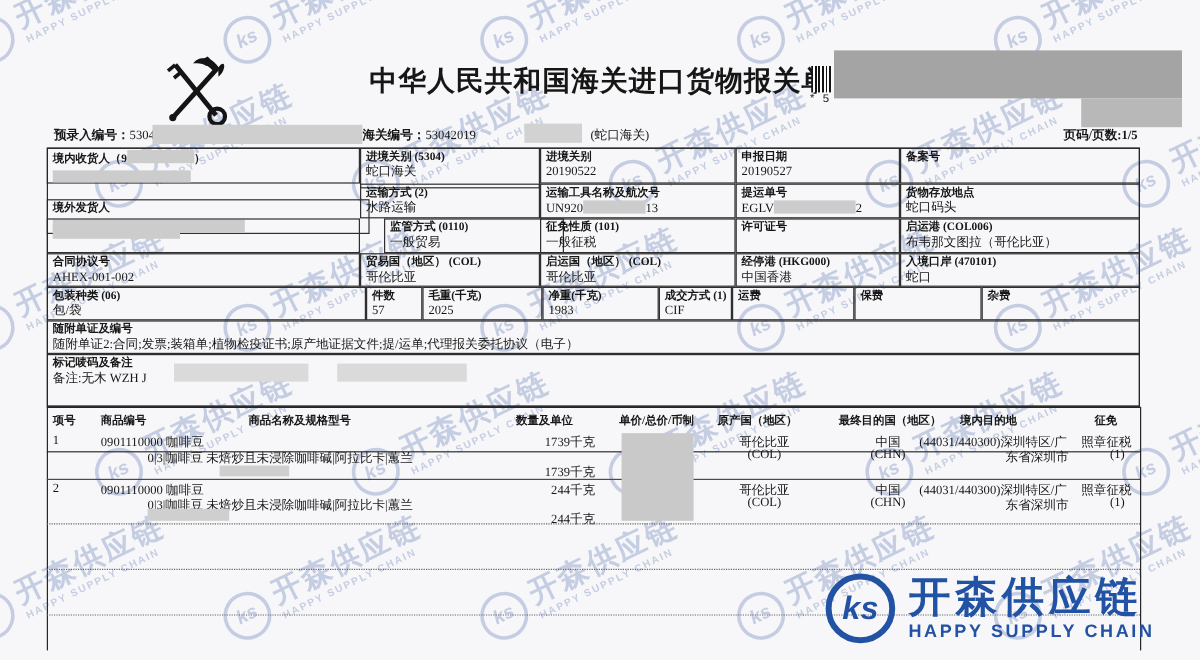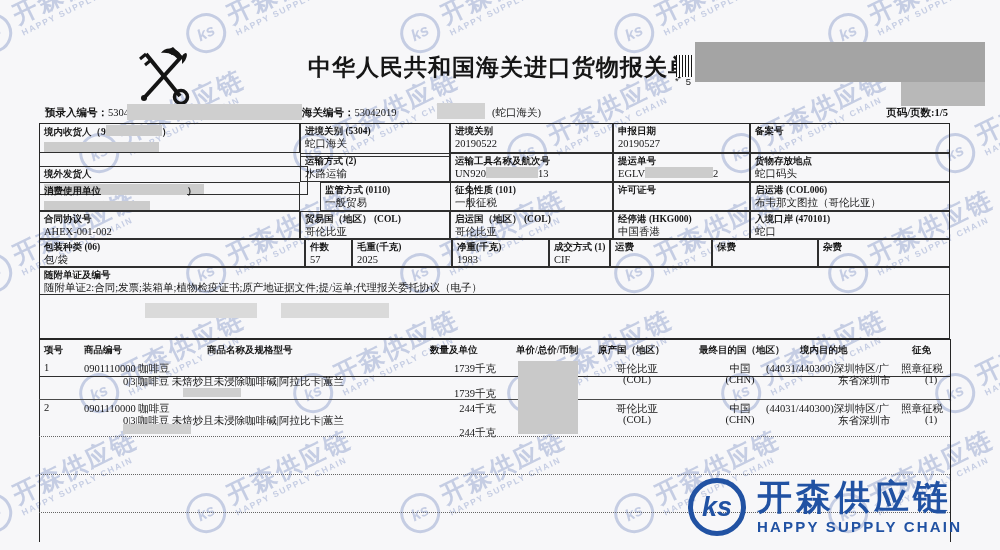--- a/index.html
+++ b/index.html
@@ -309,21 +309,20 @@
   <div class="fcell" style="left:613px;top:153px;width:137px;height:29px;">
     <div class="flabel"><span>提运单号</span></div>
     <div class="fvalue"><span>EGLV</span><span class="inline-redact" style="width:68px;"></span><span>2</span></div>
   </div>
   <div class="fcell" style="left:750px;top:153px;width:200px;height:29px;">
     <div class="flabel"><span>货物存放地点</span></div>
     <div class="fvalue">蛇口码头</div>
   </div>
 
   <div class="fcell" style="left:39px;top:182px;width:261px;height:29px;">
-    <div class="flabel"><span>消费使用单位</span><span class="inline-redact" style="width:86px;"></span><span>）</span></div>
     <div><span class="inline-redact" style="width:106px;height:12px;"></span></div>
   </div>
   <div class="fcell" style="left:300px;top:182px;width:150px;height:29px;margin-left:20px;">
     <div class="flabel"><span>监管方式</span> <span>(0110)</span></div>
     <div class="fvalue">一般贸易</div>
   </div>
   <div class="fcell" style="left:450px;top:182px;width:163px;height:29px;">
     <div class="flabel"><span>征免性质</span> <span>(101)</span></div>
     <div class="fvalue">一般征税</div>
   </div>
@@ -388,20 +387,24 @@
   <div class="fcell" style="left:818px;top:239px;width:132px;height:28px;">
     <div class="flabel"><span>杂费</span></div>
     <div class="fvalue"></div>
   </div>
 
   <div class="fcell" style="left:39px;top:267px;width:911px;height:28px;">
     <div class="flabel"><span>随附单证及编号</span></div>
     <div class="fvalue">随附单证2:合同;发票;装箱单;植物检疫证书;原产地证据文件;提/运单;代理报关委托协议（电子）</div>
   </div>
 
+  <div class="fcell" style="left:39px;top:295px;width:911px;height:44px;">
+    <div class="flabel"><span>标记唛码及备注</span></div>
+    <div class="fvalue">备注:无木 WZH J</div>
+  </div>
   <div class="redact" style="left:145px;top:303px;width:112px;height:15px;background:#dadada;"></div>
   <div class="redact" style="left:281px;top:303px;width:108px;height:15px;background:#dadada;"></div>
 
   <div class="form-outline"></div>
 
   <div class="ihead-band">
     <span class="ihead" style="left:5px;">项号</span>
     <span class="ihead" style="left:45px;">商品编号</span>
     <span class="ihead" style="left:168px;">商品名称及规格型号</span>
     <span class="ihead" style="left:391px;">数量及单位</span>

